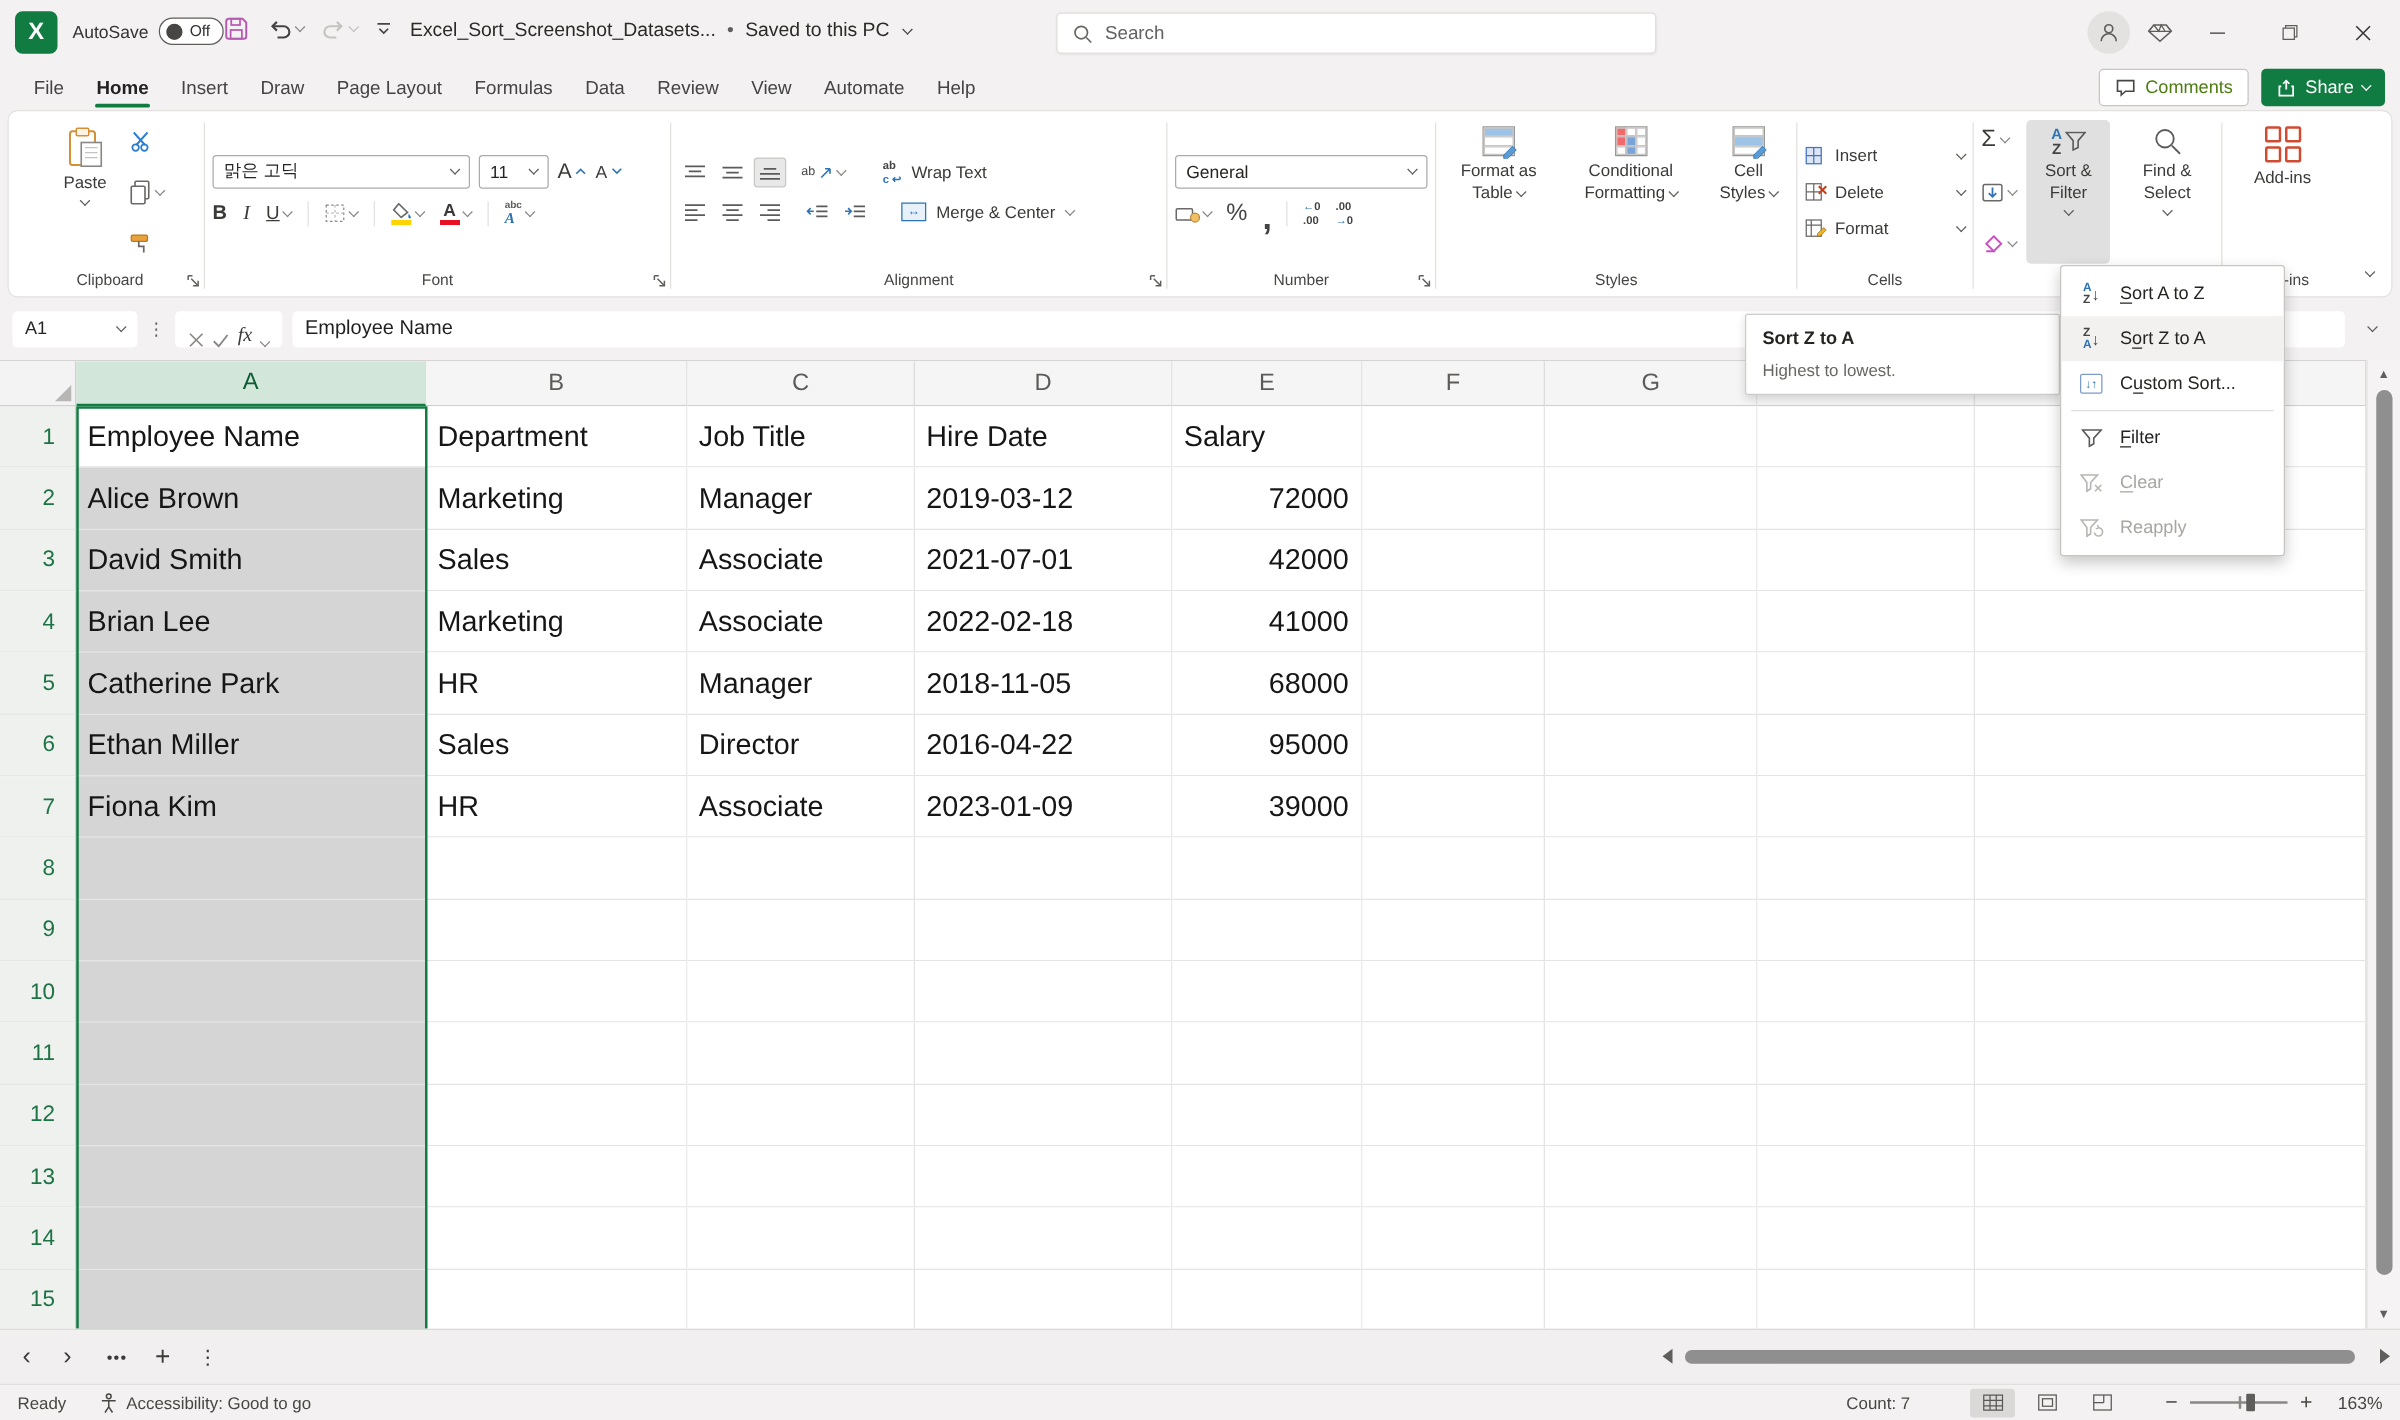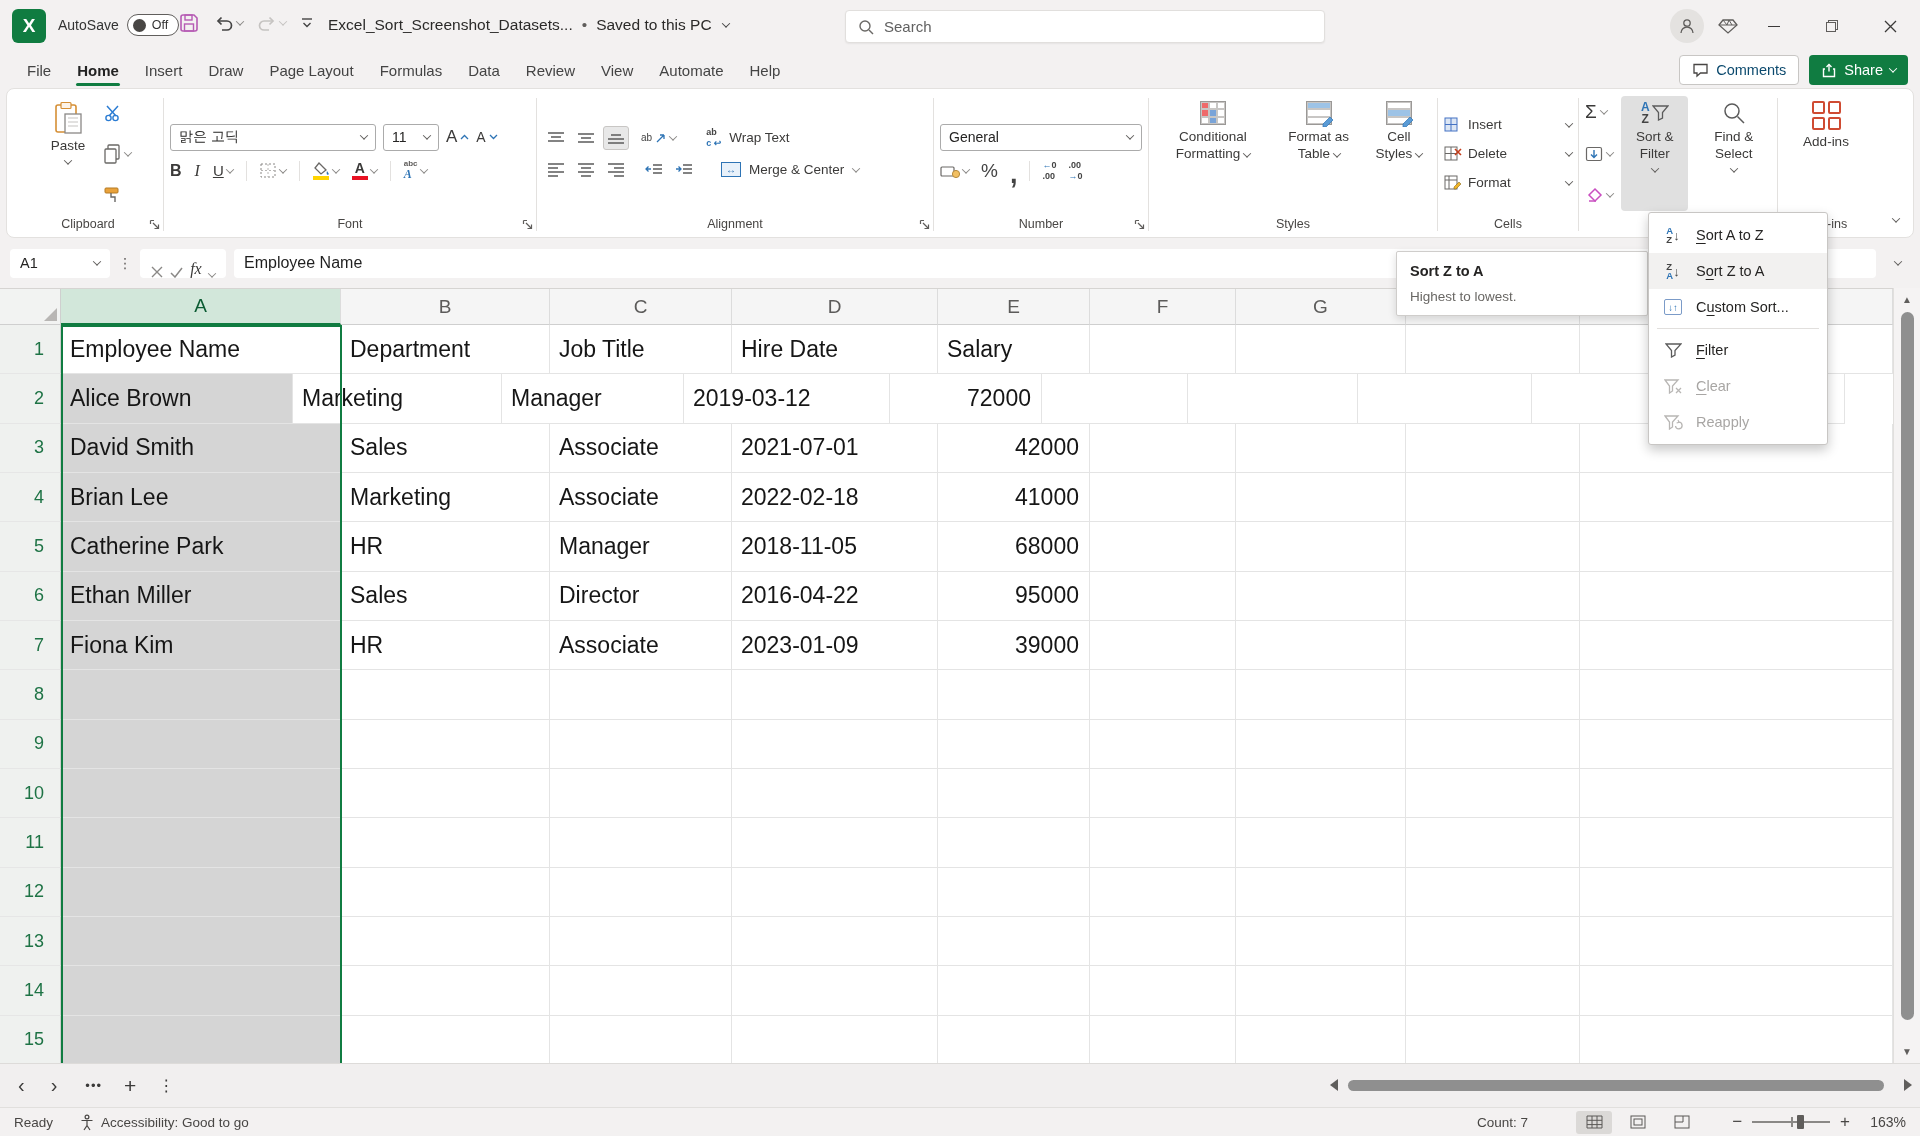--- a/index.html
+++ b/index.html
@@ -25,21 +25,21 @@
   .tb-right{position:absolute;right:8px;top:0;height:52px;display:flex;align-items:center;gap:14px}
   .avatar{width:34px;height:34px;border-radius:50%;background:#e4e2e0;display:flex;align-items:center;justify-content:center}
   .winbtn{width:44px;height:40px;display:flex;align-items:center;justify-content:center;color:#3b3a39}
   .minbar{display:inline-block;width:12px;border-top:1.5px solid #3b3a39}
   
   .tabrow{position:absolute;top:52px;left:0;right:0;height:36px;display:flex;align-items:stretch;padding-left:14px}
   .rtab{position:relative;display:flex;align-items:center;padding:0 13px;font-size:15px;color:#444}
   .rtab.active{font-weight:700;color:#232323}
   .rtab.active:after{content:"";position:absolute;left:12px;right:12px;bottom:2px;height:3px;background:#107c41;border-radius:2px}
   .tr-right{position:absolute;right:12px;top:55px;display:flex;gap:10px}
-  .cmt-btn{height:30px;border:1px solid #c8c6c4;background:#fff;border-radius:4px;display:flex;align-items:center;gap:7px;padding:0 12px;font-size:14.5px;color:#0c4a6e}
+  .cmt-btn{height:30px;border:1px solid #c8c6c4;background:#fff;border-radius:4px;display:flex;align-items:center;gap:7px;padding:0 12px;font-size:14.5px;color:#4d7c0f}
   .share-btn{height:30px;background:#107c41;border-radius:4px;display:flex;align-items:center;gap:7px;padding:0 12px;font-size:14.5px;color:#fff}
   
   .ribbon-card{position:absolute;left:6px;top:88px;width:1908px;height:150px;background:#fff;border:1px solid #e3e1df;border-radius:8px;display:flex;align-items:stretch;padding:5px 6px 0 6px}
   .rg{position:relative;display:flex;flex-direction:column;padding:2px 6px 0 6px}
   .rgc{flex:1;display:flex}
   .glabel{height:26px;display:flex;align-items:center;justify-content:center;font-size:12.5px;color:#484644}
   .launcher{position:absolute;right:3px;bottom:7px}
   .gsep{width:1px;background:#e3e1df;margin:4px 0 6px}
   .bigbtn{display:flex;flex-direction:column;align-items:center;justify-content:flex-start;gap:4px;padding:5px 6px;border-radius:4px;text-align:center;font-size:13.5px;color:#3b3a39;line-height:1.25}
   .bigbtn.pressed{background:#e0e0e0}
@@ -499,43 +499,43 @@
             <path d="M4 4l5 5" stroke="#5f5d5b" stroke-width="1.2"></path>
             <path d="M9.5 5.5v4h-4" fill="none" stroke="#5f5d5b" stroke-width="1.2"></path>
           </svg>
         </span>
     </div>
     <div class="gsep"></div>
 
     <div class="rg" style="width:288px">
       <div class="rgc" style="gap:4px;justify-content:center">
         <div class="bigbtn">
+          <span class="fticon">
+              <div style="background:#9dc3e6"></div>
+              <div></div>
+              <div></div>
+              <svg width="14" height="14" style="position:absolute;right:-4px;bottom:-3px">
+                <path d="M2 11 9 4l3 3-7 7H2z" fill="#5b9bd5" stroke="#2e74b5" stroke-width=".7"></path>
+              </svg>
+            </span>
+          <span><span>Format as Table</span> <span class="cv" style="color:#605e5c"></span></span>
+        </div>
+        <div class="bigbtn">
           <span class="cficon">
               <div style="background:#ef6a6a"></div>
               <div></div>
               <div></div>
               <div style="background:#ef6a6a"></div>
               <div style="background:#7aa4d8"></div>
               <div></div>
               <div></div>
               <div style="background:#7aa4d8"></div>
               <div></div>
             </span>
           <span><span>Conditional Formatting</span> <span class="cv" style="color:#605e5c"></span></span>
-        </div>
-        <div class="bigbtn">
-          <span class="fticon">
-              <div style="background:#9dc3e6"></div>
-              <div></div>
-              <div></div>
-              <svg width="14" height="14" style="position:absolute;right:-4px;bottom:-3px">
-                <path d="M2 11 9 4l3 3-7 7H2z" fill="#5b9bd5" stroke="#2e74b5" stroke-width=".7"></path>
-              </svg>
-            </span>
-          <span><span>Format as Table</span> <span class="cv" style="color:#605e5c"></span></span>
         </div>
         <div class="bigbtn">
           <span class="fticon">
               <div></div>
               <div style="background:#9dc3e6"></div>
               <div></div>
               <svg width="14" height="14" style="position:absolute;right:-4px;bottom:-3px">
                 <path d="M2 11 9 4l3 3-7 7H2z" fill="#5b9bd5" stroke="#2e74b5" stroke-width=".7"></path>
               </svg>
             </span>
@@ -697,21 +697,21 @@
         <div class="cell" style="width: 182px;">Job Title</div>
         <div class="cell" style="width: 206px;">Hire Date</div>
         <div class="cell" style="width: 152px;">Salary</div>
         <div class="cell" style="width: 146px;"></div>
         <div class="cell" style="width: 170px;"></div>
         <div class="cell" style="width: 174px;"></div>
         <div class="cell" style="width: 313px;"></div>
       </div>
       <div class="gr" style="height: 49.33px;">
         <div class="rh">2</div>
-        <div class="cell selc" style="width: 232px;">Alice Brown</div>
+        <div class="cell selc" style="width: 280px;">Alice Brown</div>
         <div class="cell" style="width: 209px;">Marketing</div>
         <div class="cell" style="width: 182px;">Manager</div>
         <div class="cell" style="width: 206px;">2019-03-12</div>
         <div class="cell num" style="width: 152px;">72000</div>
         <div class="cell" style="width: 146px;"></div>
         <div class="cell" style="width: 170px;"></div>
         <div class="cell" style="width: 174px;"></div>
         <div class="cell" style="width: 313px;"></div>
       </div>
       <div class="gr" style="height: 49.33px;">

